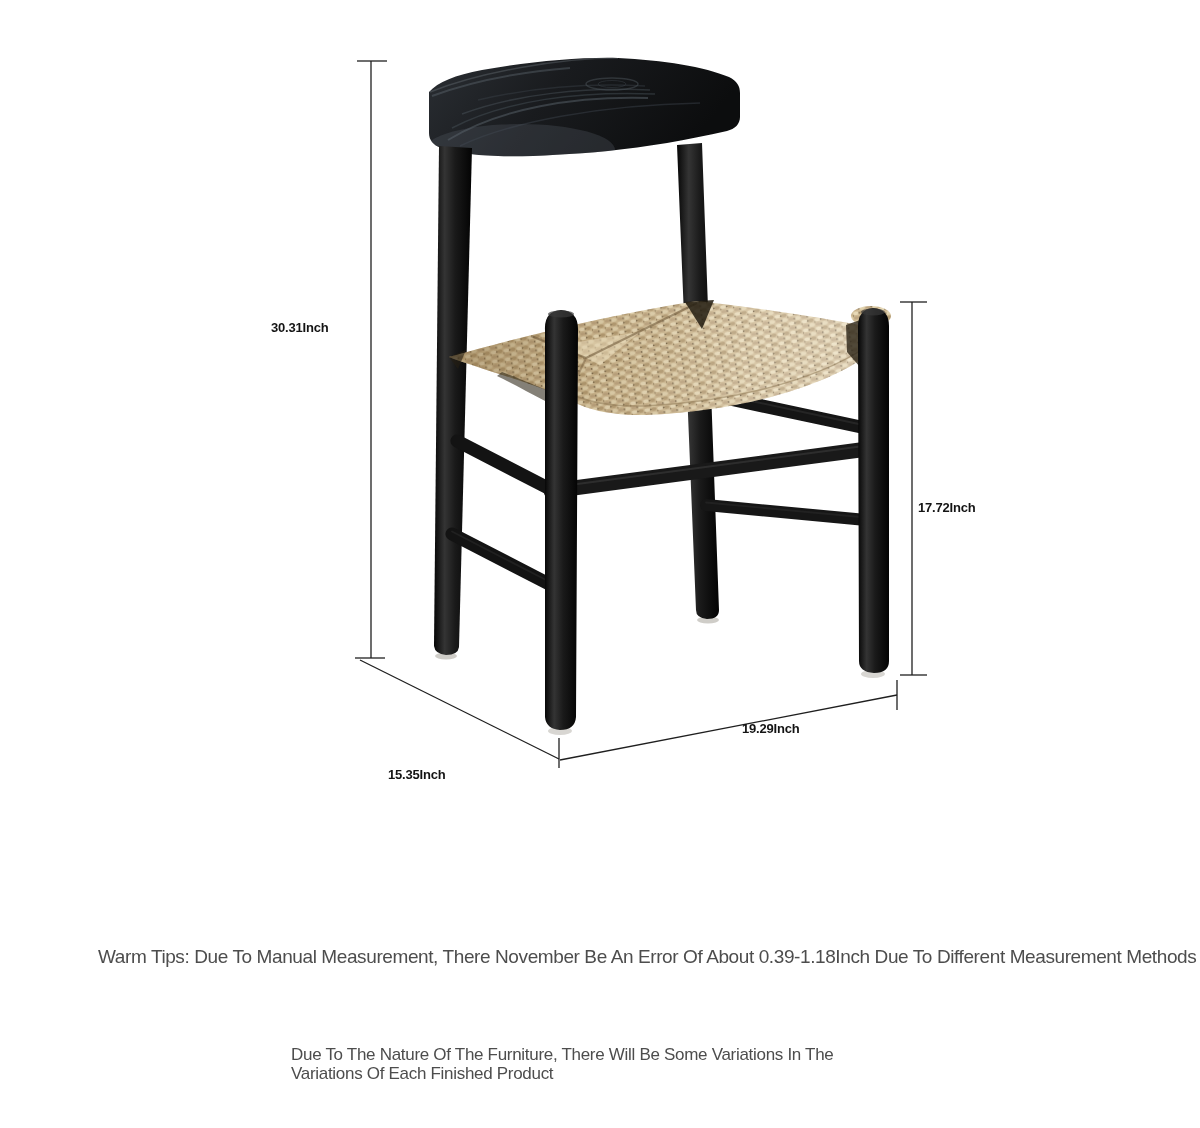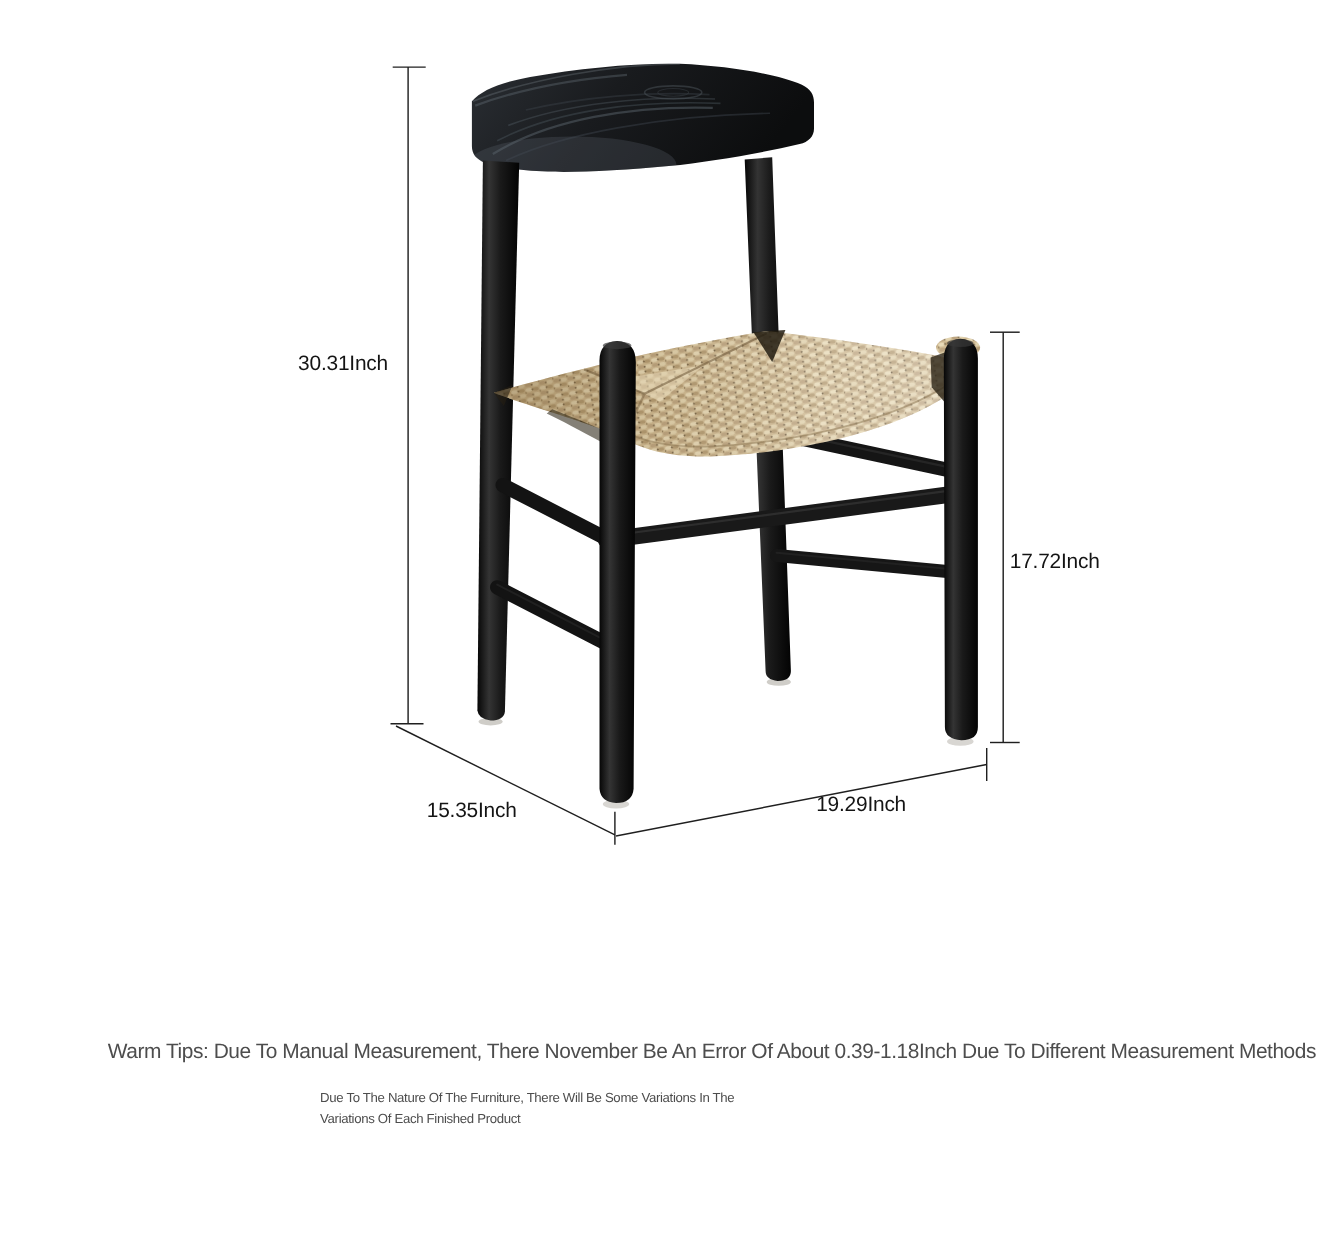--- a/index.html
+++ b/index.html
@@ -3,26 +3,26 @@
 <meta charset="utf-8">
 <style>
   html,body{margin:0;padding:0;}
   body{
     width:1200px;height:1128px;background:#ffffff;position:relative;
     font-family:"Liberation Sans", sans-serif;overflow:hidden;
   }
   .stage{position:absolute;inset:0;}
   .chair-svg{position:absolute;left:0;top:0;}
   .dim-label{
-    position:absolute;font-size:19px;font-weight:normal;color:#141414;
+    position:absolute;font-size:13px;font-weight:bold;color:#141414;
     letter-spacing:-0.2px;white-space:nowrap;
   }
   .note{position:absolute;color:#4d4d4d;white-space:nowrap;}
   .note-warm{left:98px;top:946px;font-size:19px;letter-spacing:-0.4px;}
-  .note-variation{left:291px;top:989px;font-size:12px;line-height:19px;letter-spacing:-0.3px;}
+  .note-variation{left:291px;top:1045px;font-size:17px;line-height:19px;letter-spacing:-0.3px;}
   .note-variation div{white-space:nowrap;}
   .note-reference{left:323px;top:1051px;font-size:13px;font-weight:500;letter-spacing:-0.5px;color:#505050;}
 </style>
 </head>
 <body>
 
 <div class="stage">
 
   <svg class="chair-svg" width="1200" height="1128" viewBox="0 0 1200 1128" aria-hidden="true">
     <defs>
@@ -137,21 +137,21 @@
       <path d="M912,302 L912,675"></path>
       <path d="M900,302 L927,302"></path>
       <path d="M900,675 L927,675"></path>
     </g>
   </svg>
 
   <div class="dim-label" style="left:271px;top:320px;">30.31Inch</div>
 
   <div class="dim-label" style="left:918px;top:480px;margin-top:20px;">17.72Inch</div>
 
-  <div class="dim-label" style="left:388px;top:727px;">15.35Inch</div>
+  <div class="dim-label" style="left:388px;top:767px;">15.35Inch</div>
 
   <div class="dim-label" style="left:742px;top:721px;">19.29Inch</div>
 
   <div class="note note-warm">Warm Tips: Due To Manual Measurement, There November Be An Error Of About 0.39-1.18Inch Due To Different Measurement Methods</div>
 
   <div class="note note-variation">
     <div>Due To The Nature Of The Furniture, There Will Be Some Variations In The</div>
     <div>Variations Of Each Finished Product</div>
   </div>
 

